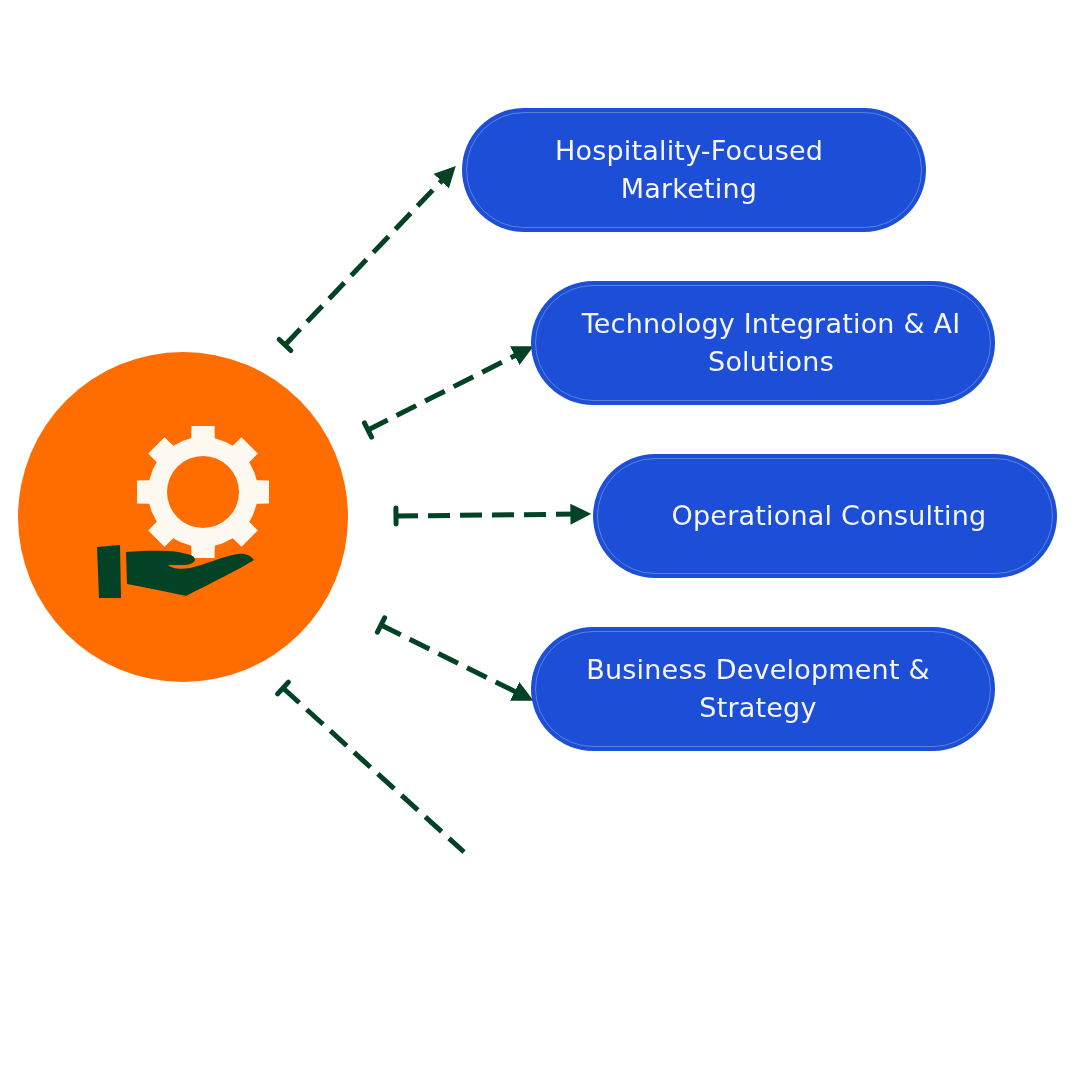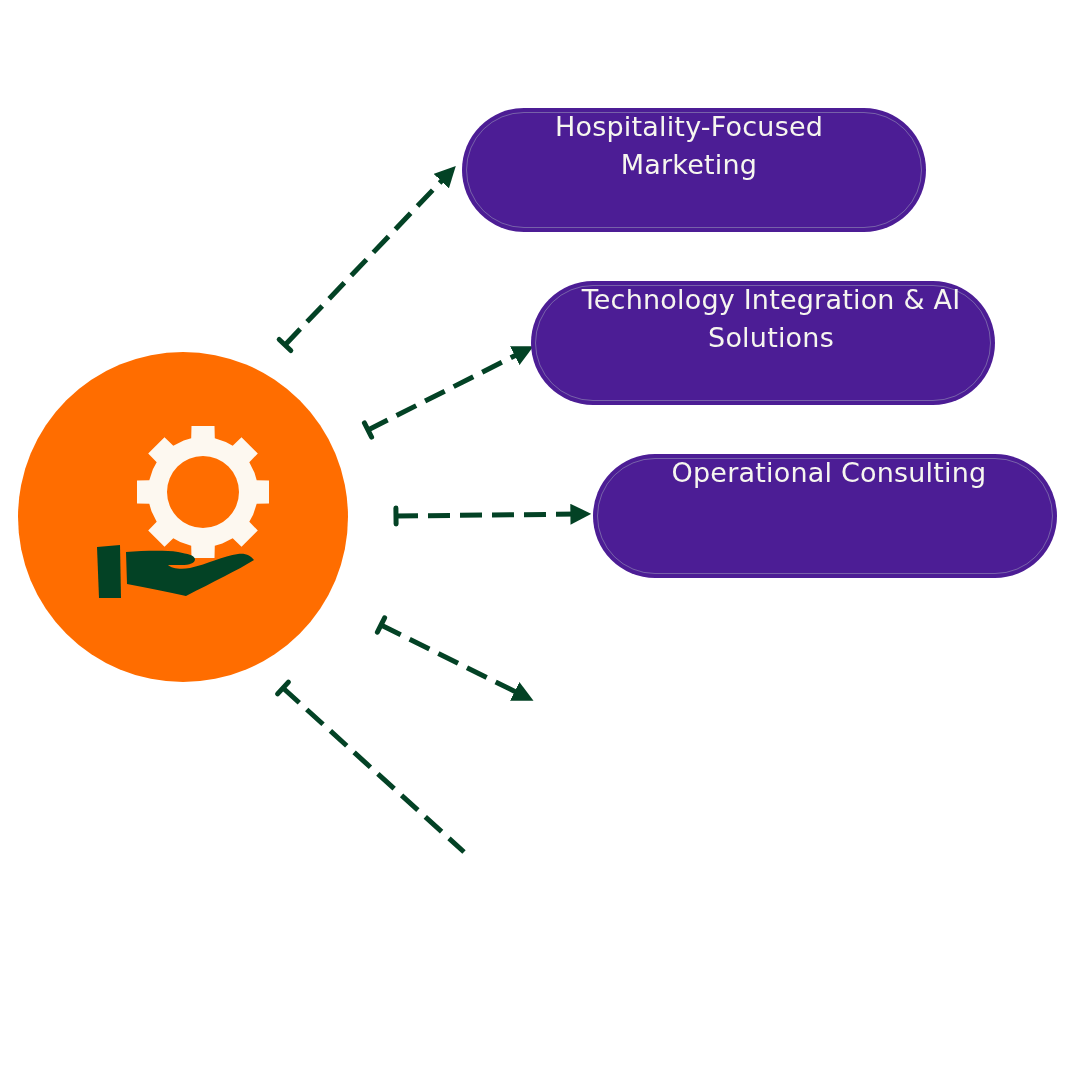--- a/index.html
+++ b/index.html
@@ -33,24 +33,24 @@
       position: absolute;
       left: 0; top: 0;
       width: 330px;
       height: 330px;
     }
     .pill {
       position: absolute;
       width: 464px;
       height: 124px;
       border-radius: 62px;
-      background: #4c1d95;
+      background: #1d4ed8;
       box-sizing: border-box;
       display: flex;
-      align-items: flex-start;
+      align-items: center;
       justify-content: center;
       text-align: center;
     }
     .pill::after {
       content: "";
       position: absolute;
       left: 4px; top: 4px; right: 4px; bottom: 4px;
       border-radius: 58px;
       border: 1px solid rgba(200, 225, 205, 0.35);
       pointer-events: none;
@@ -125,14 +125,17 @@
 
   <div class="pill" id="pill-0">
     <span class="pill-label">Hospitality-Focused Marketing</span>
   </div>
   <div class="pill" id="pill-1">
     <span class="pill-label">Technology Integration &amp; AI Solutions</span>
   </div>
   <div class="pill" id="pill-2">
     <span class="pill-label">Operational Consulting</span>
   </div>
+  <div class="pill" id="pill-3">
+    <span class="pill-label">Business Development &amp; Strategy</span>
+  </div>
 
 </div>
 
 </body></html>

